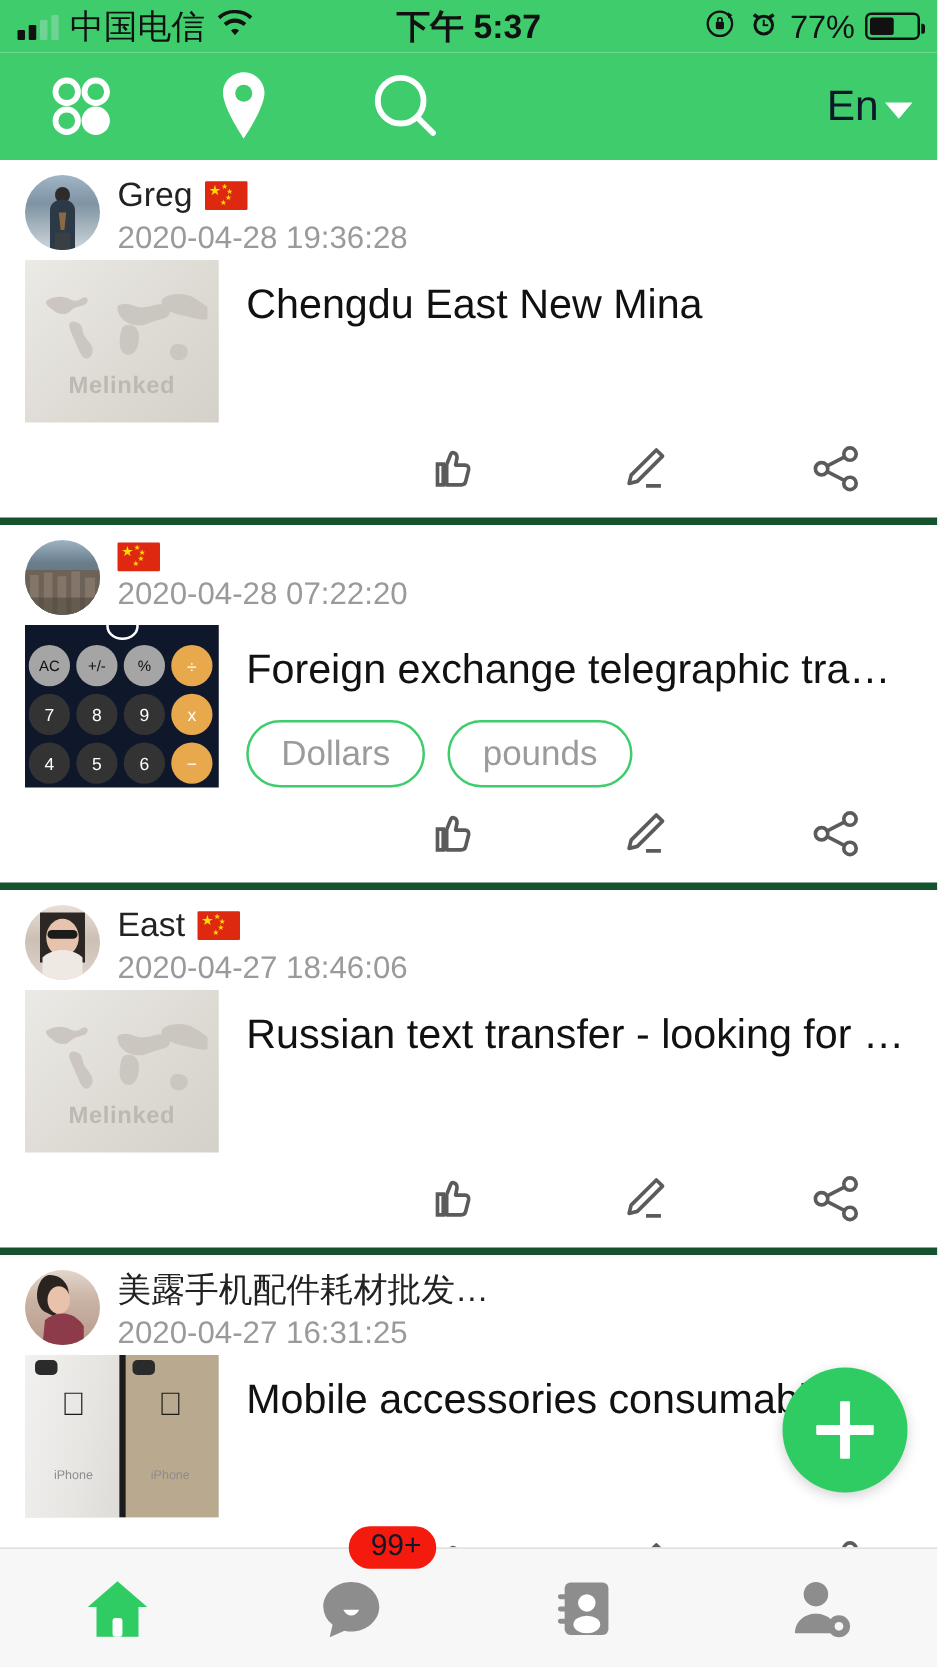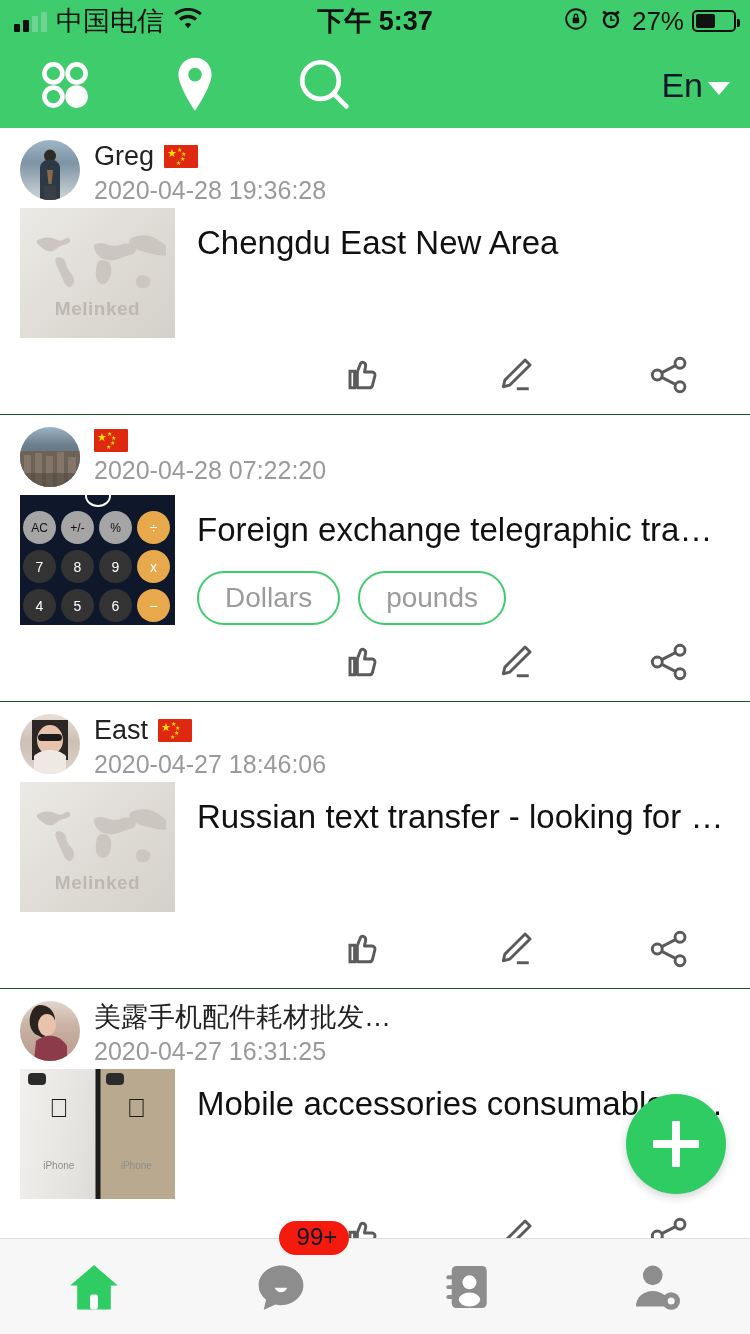--- a/index.html
+++ b/index.html
@@ -67,21 +67,21 @@
     color:#0f172a; font-size: 34px; cursor:pointer;
   }
   .caret {
     width:0;height:0;border-left:11px solid transparent;border-right:11px solid transparent;
     border-top:13px solid #fff; margin-top:6px;
   }
 
   
   .feed { flex: 1 1 auto; overflow: hidden; background:#fff; }
   .card {
-    background:#fff; border-bottom: 1px solid #14532d;
+    background:#fff; border-bottom: 6px solid #14532d;
     padding: 12px 20px 0 20px;
     position: relative;
   }
   .card-head { display:flex; align-items:flex-start; gap: 14px; height: 68px; }
   .avatar {
     width:60px;height:60px;border-radius:50%;flex:0 0 60px;
     background-size: cover; background-position: center;
     overflow:hidden; position:relative;
   }
   .meta { display:flex; flex-direction:column; justify-content:center; padding-top:2px;}
@@ -226,21 +226,21 @@
       <span>
         <svg width="26" height="26" viewBox="0 0 24 24">
             <circle cx="12" cy="13" r="7.6" fill="#111"></circle>
             <circle cx="12" cy="13" r="5.4" fill="#3ecc6d"></circle>
             <rect x="11.3" y="9" width="1.4" height="4.6" fill="#111"></rect>
             <rect x="11.3" y="12.4" width="4" height="1.4" fill="#111"></rect>
             <path d="M5.5 4.2l3 2.1-1.6 2-3-2.1z" fill="#111"></path>
             <path d="M18.5 4.2l-3 2.1 1.6 2 3-2.1z" fill="#111"></path>
           </svg>
       </span>
-      <span class="sb-pct">27%</span>
+      <span class="sb-pct">77%</span>
       <span class="batt">
           <span style="width:52%"></span>
         </span>
     </div>
   </div>
 
   <div class="header">
 
     <div class="hdr-btn hdr-grid">
       <svg width="58" height="58" viewBox="0 0 40 40">
@@ -306,21 +306,21 @@
               <path d="M40 48c4-2 9 0 12 3 3 4 2 10 5 14 3 5 8 9 9 15 1 5-2 11-6 12-4 1-7-4-9-8-3-7-6-14-9-21-2-5-5-11-2-15z"></path>
               <path d="M96 28c6-3 13-2 19 0 6 3 12 2 18 1 6-2 12-4 18-2 5 2 7 8 5 12-3 5-10 5-15 7-7 2-13 6-20 6-8 0-16-3-21-9-4-5-6-13-4-15z"></path>
               <path d="M104 52c5-2 11 0 14 4 3 5 3 11 2 17-1 6-4 12-9 14-5 2-10-2-12-7-2-6-1-13 0-19 1-4 2-8 5-9z"></path>
               <path d="M150 18c8-4 18-5 27-3 8 2 15 8 22 13 4 3 8 7 7 12-1 4-6 5-10 5-8-1-16-3-24-5-7-2-15-4-21-9-4-3-6-10-1-13z"></path>
               <path d="M160 76c5-3 12-2 16 2 3 4 2 10-1 13-4 4-11 4-15 1-4-4-4-12 0-16z"></path>
             </g>
           </svg>
           <span class="mk">Melinked</span>
         </div>
         <div class="title-col">
-          <div class="post-title">Chengdu East New Area</div>
+          <div class="post-title">Chengdu East New Mina</div>
         </div>
       </div>
 
       <div class="actions">
         <div class="act">
           <svg width="44" height="44" viewBox="0 0 24 24">
               <path d="M6 10h2.5v9H6z" fill="none" stroke="#5b5b5b" stroke-width="1.6"></path>
               <path d="M10 19h6.4c.9 0 1.7-.6 1.9-1.5l1.3-5.2c.2-1-.5-1.9-1.5-1.9h-4.2l.6-3c.2-1-.3-2-1.2-2.3-.6-.2-1.2 0-1.5.5L10 10.2V19z" fill="none" stroke="#5b5b5b" stroke-width="1.6" stroke-linejoin="round"></path>
             </svg>
         </div>

